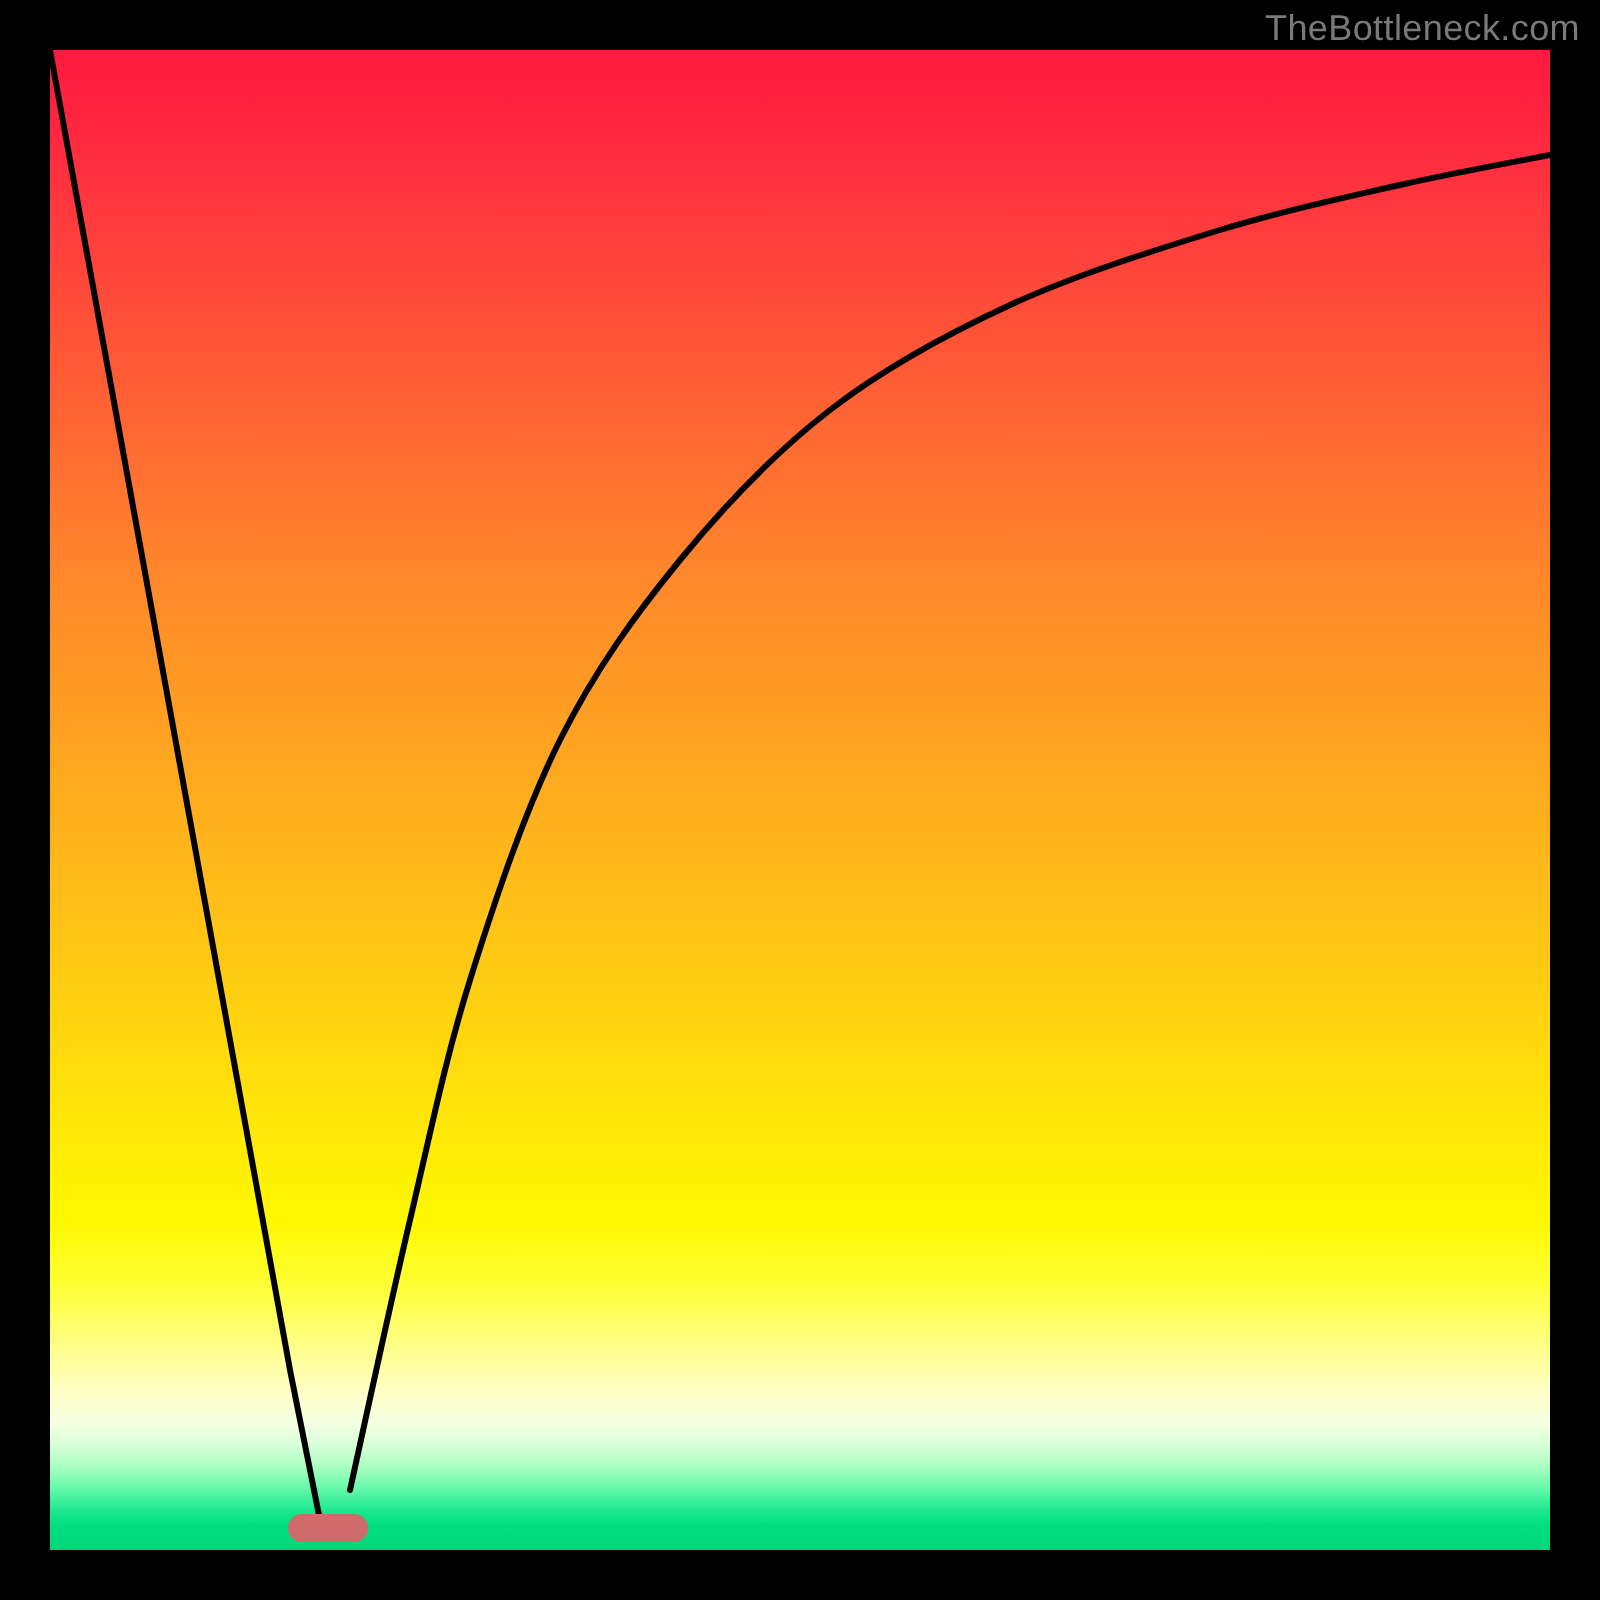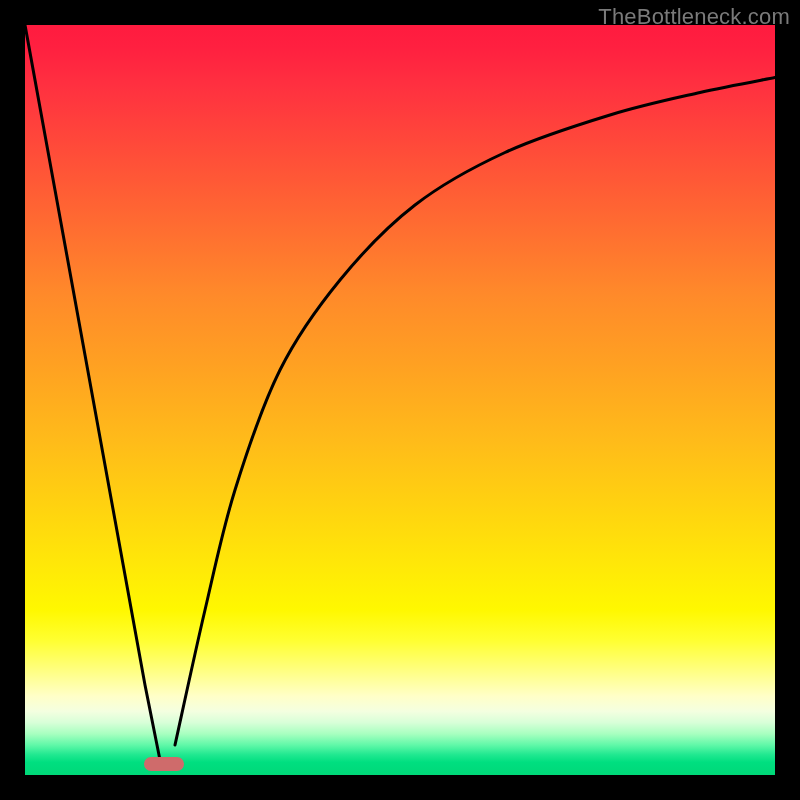--- a/index.html
+++ b/index.html
@@ -50,21 +50,21 @@
       #20e890 97.3%,
       #00df80 98.3%,
       #00d878 100%
     );
   }
   .watermark {
     position: absolute;
     top: 4px;
     right: 10px;
     color: #7a7a7a;
-    font-size: 22px;
+    font-size: 18px;
     font-weight: 400;
     letter-spacing: 0.2px;
     z-index: 3;
     text-align: right;
   }
   svg.curves {
     position: absolute;
     left: 0; top: 0;
     width: 750px;
     height: 750px;

